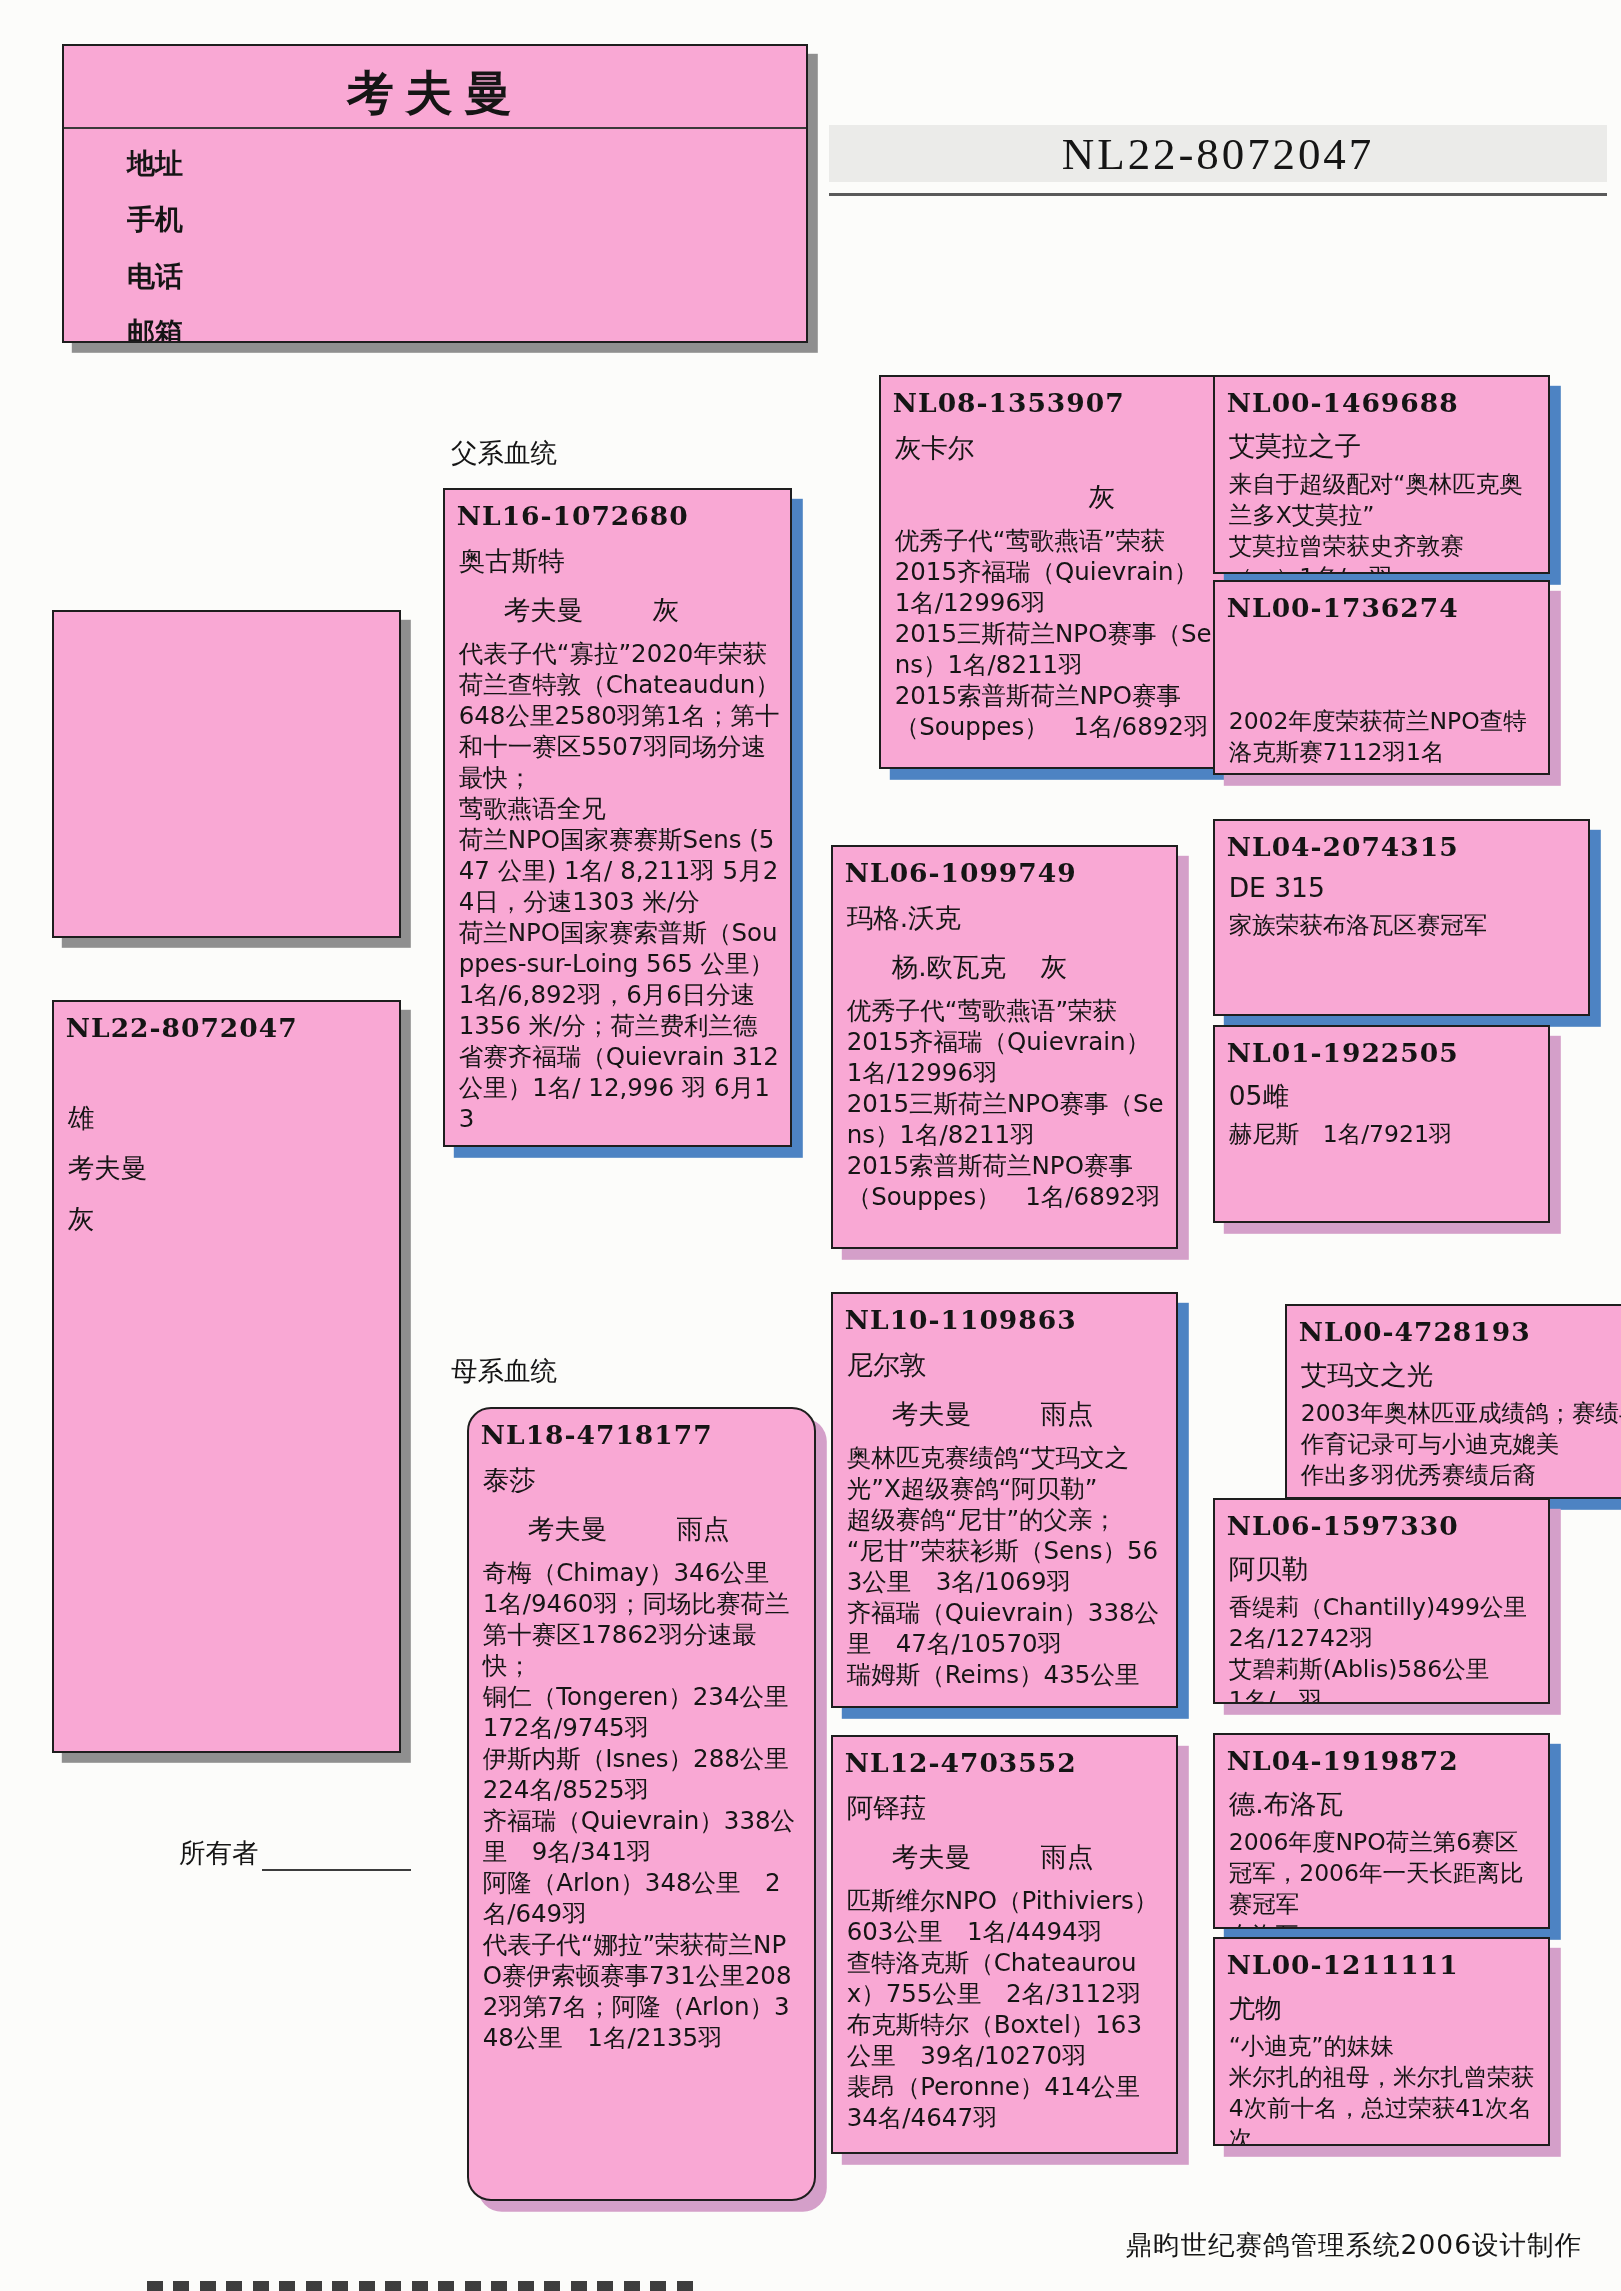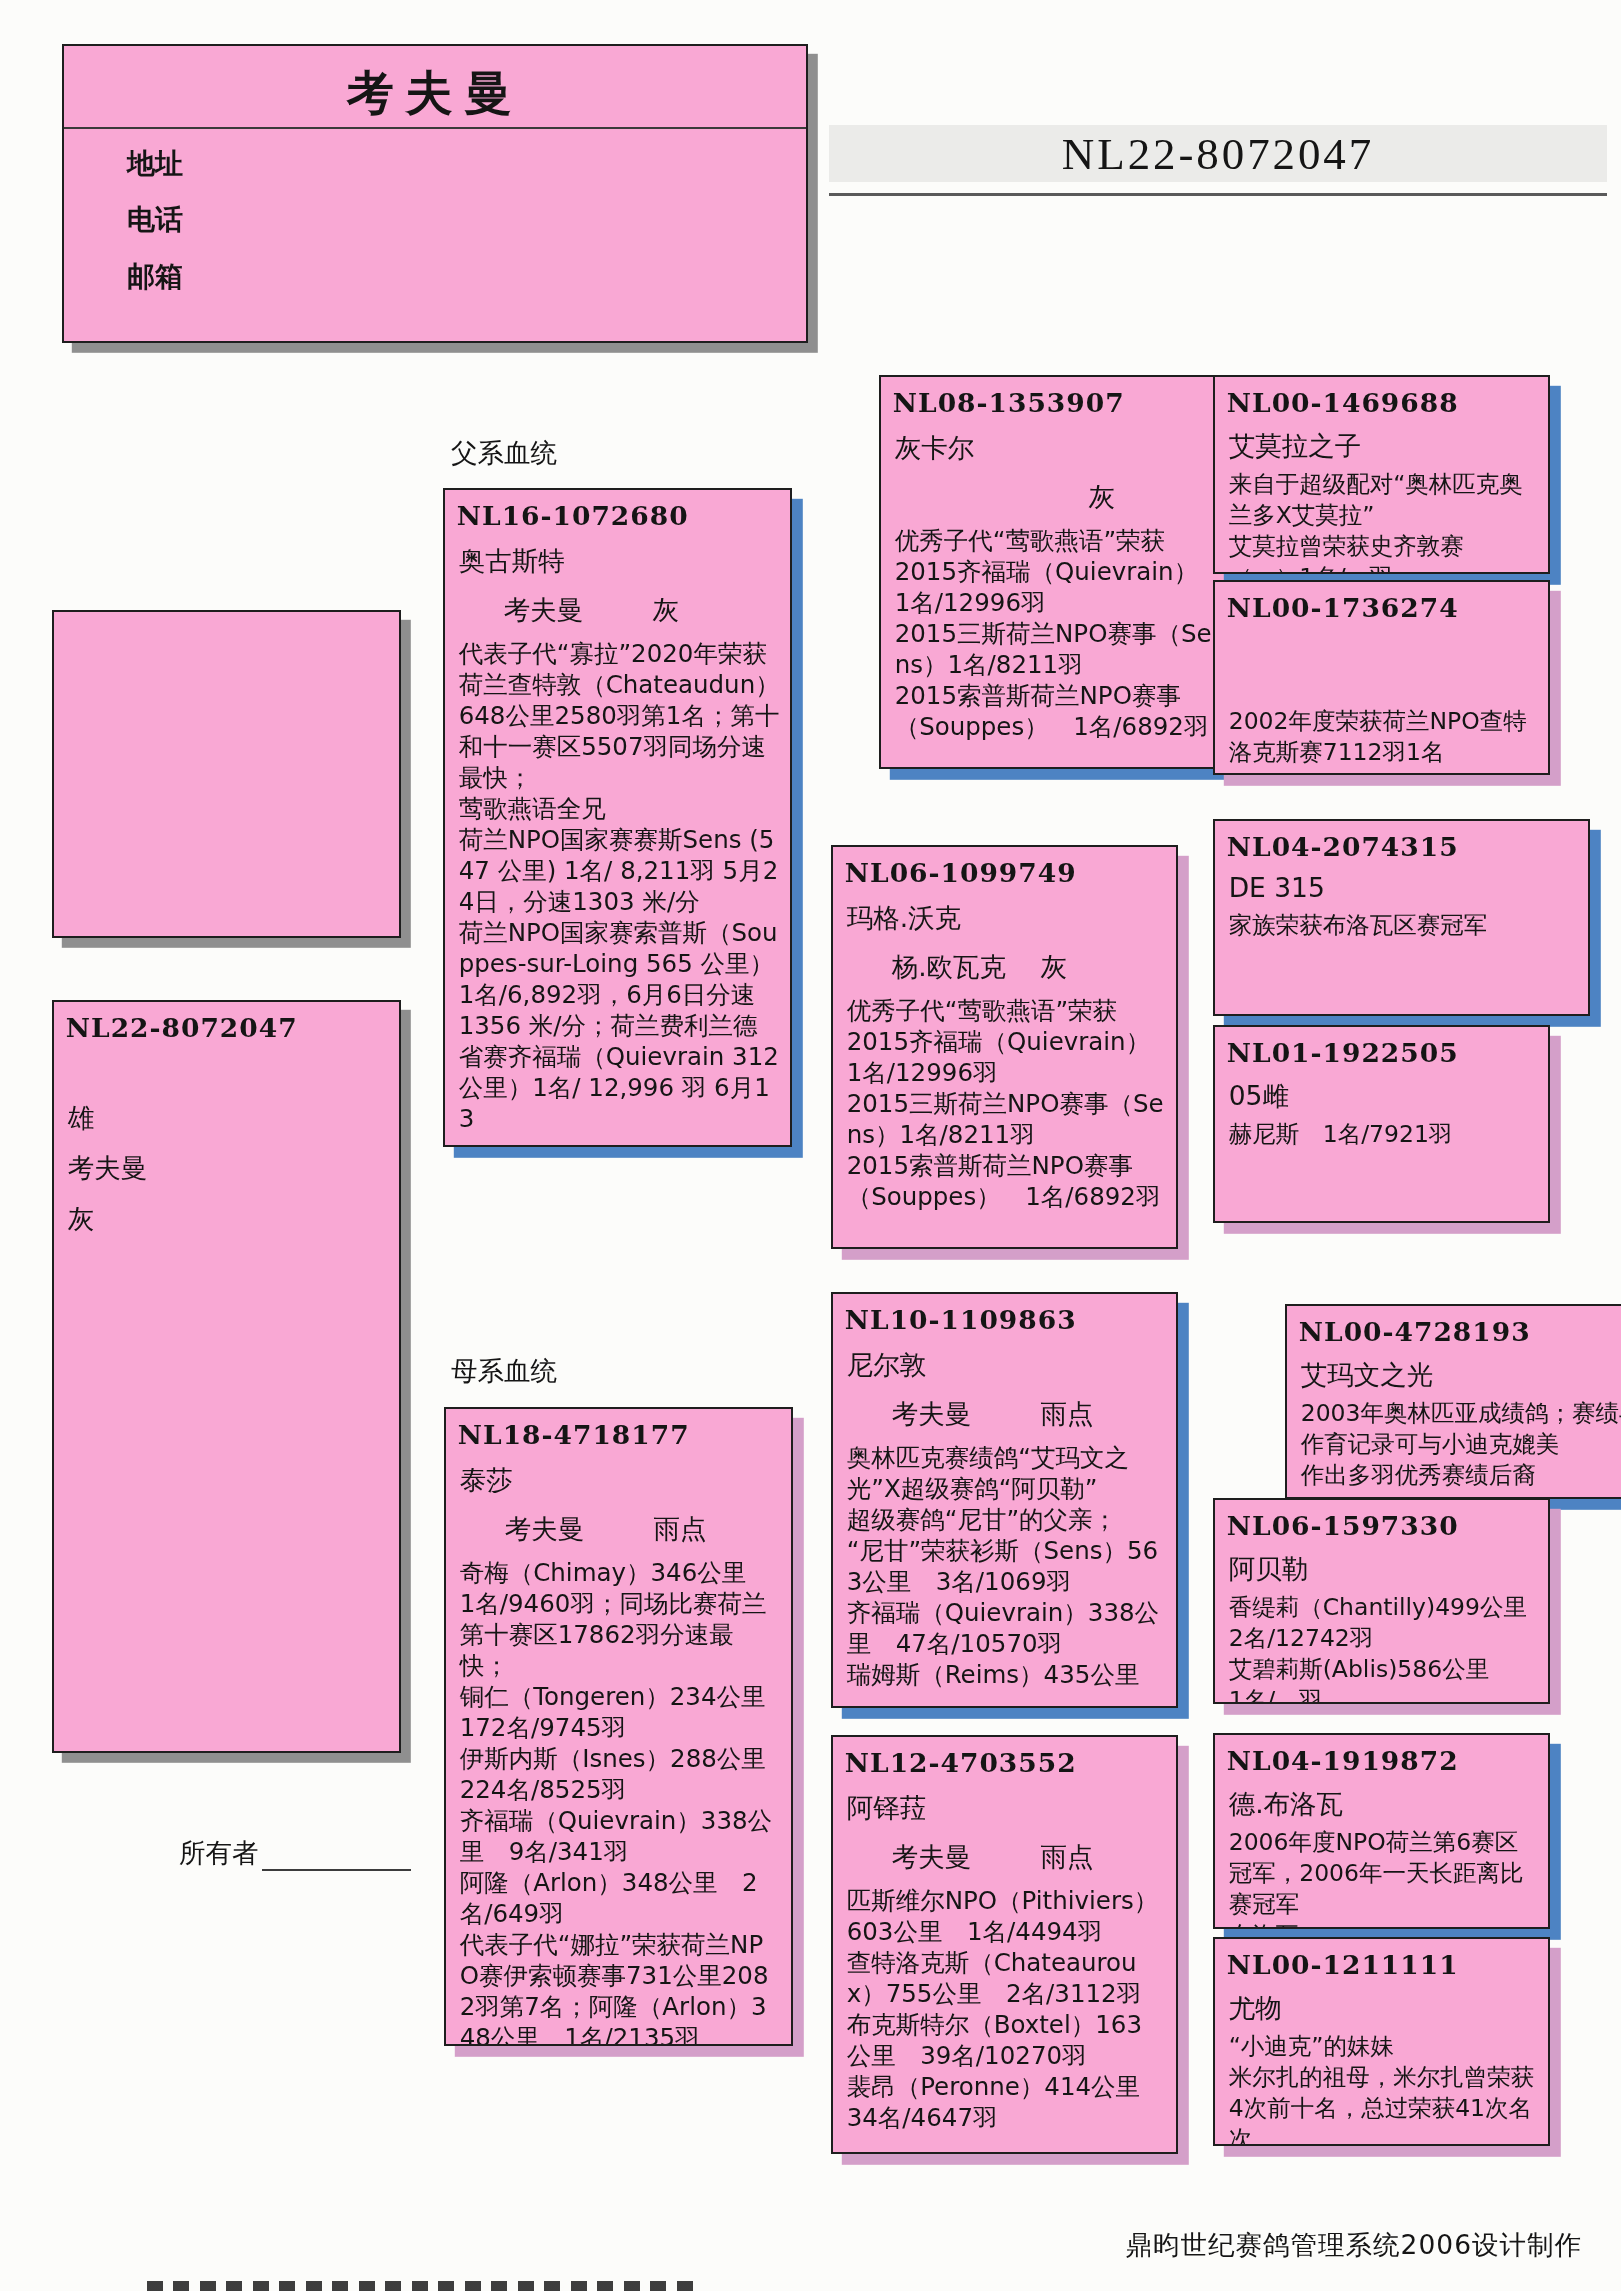--- a/index.html
+++ b/index.html
@@ -62,21 +62,21 @@
   
   .empty-box{left:52px;top:610px;width:349px;height:328px;}
   .subject-box{left:52px;top:1000px;width:349px;height:753px;}
   .subject-props{
     padding:57px 11.8px 0 13.7px;font-size:26.5px;
     display:flex;flex-direction:column;gap:14.7px;
   }
 
   
   .father-box{left:443px;top:488px;width:349px;height:659px;}
-  .mother-box{left:444px;top:1407px;width:349px;height:639px;}
+  .mother-box{left:467px;top:1407px;width:349px;height:794px;border-radius:24px;}
   .gp1{left:831px;top:375px;width:347px;height:394px;margin-left:48px;}
   .gp2{left:831px;top:819px;width:347px;height:404px;margin-top:26px;}
   .gp3{left:831px;top:1292px;width:347px;height:416px;}
   .gp4{left:831px;top:1735px;width:347px;height:419px;}
   .g1{left:1213px;top:375px;width:337px;height:199px;}
   .g2{left:1213px;top:580px;width:337px;height:195px;}
   .g3{left:1213px;top:819px;width:377px;height:197px;}
   .g4{left:1213px;top:1025px;width:337px;height:198px;}
   .g5{left:1285px;top:1292px;width:370px;height:195px;margin-top:12px;}
   .g6{left:1213px;top:1498px;width:337px;height:206px;}
@@ -98,20 +98,21 @@
   }
 </style>
 </head>
 <body>
 
 <div class="pbox shadow-gray header-box">
   <div class="header-title">考夫曼</div>
   <div class="header-divider"></div>
   <div class="header-fields">
     <div>地址</div>
+    <div>手机</div>
     <div>电话</div>
     <div>邮箱</div>
   </div>
 </div>
 
 <div class="banner">NL22-8072047</div>
 <div class="banner-underline"></div>
 
 <div class="section-label label-paternal">父系血统</div>
 <div class="section-label label-maternal">母系血统</div>

